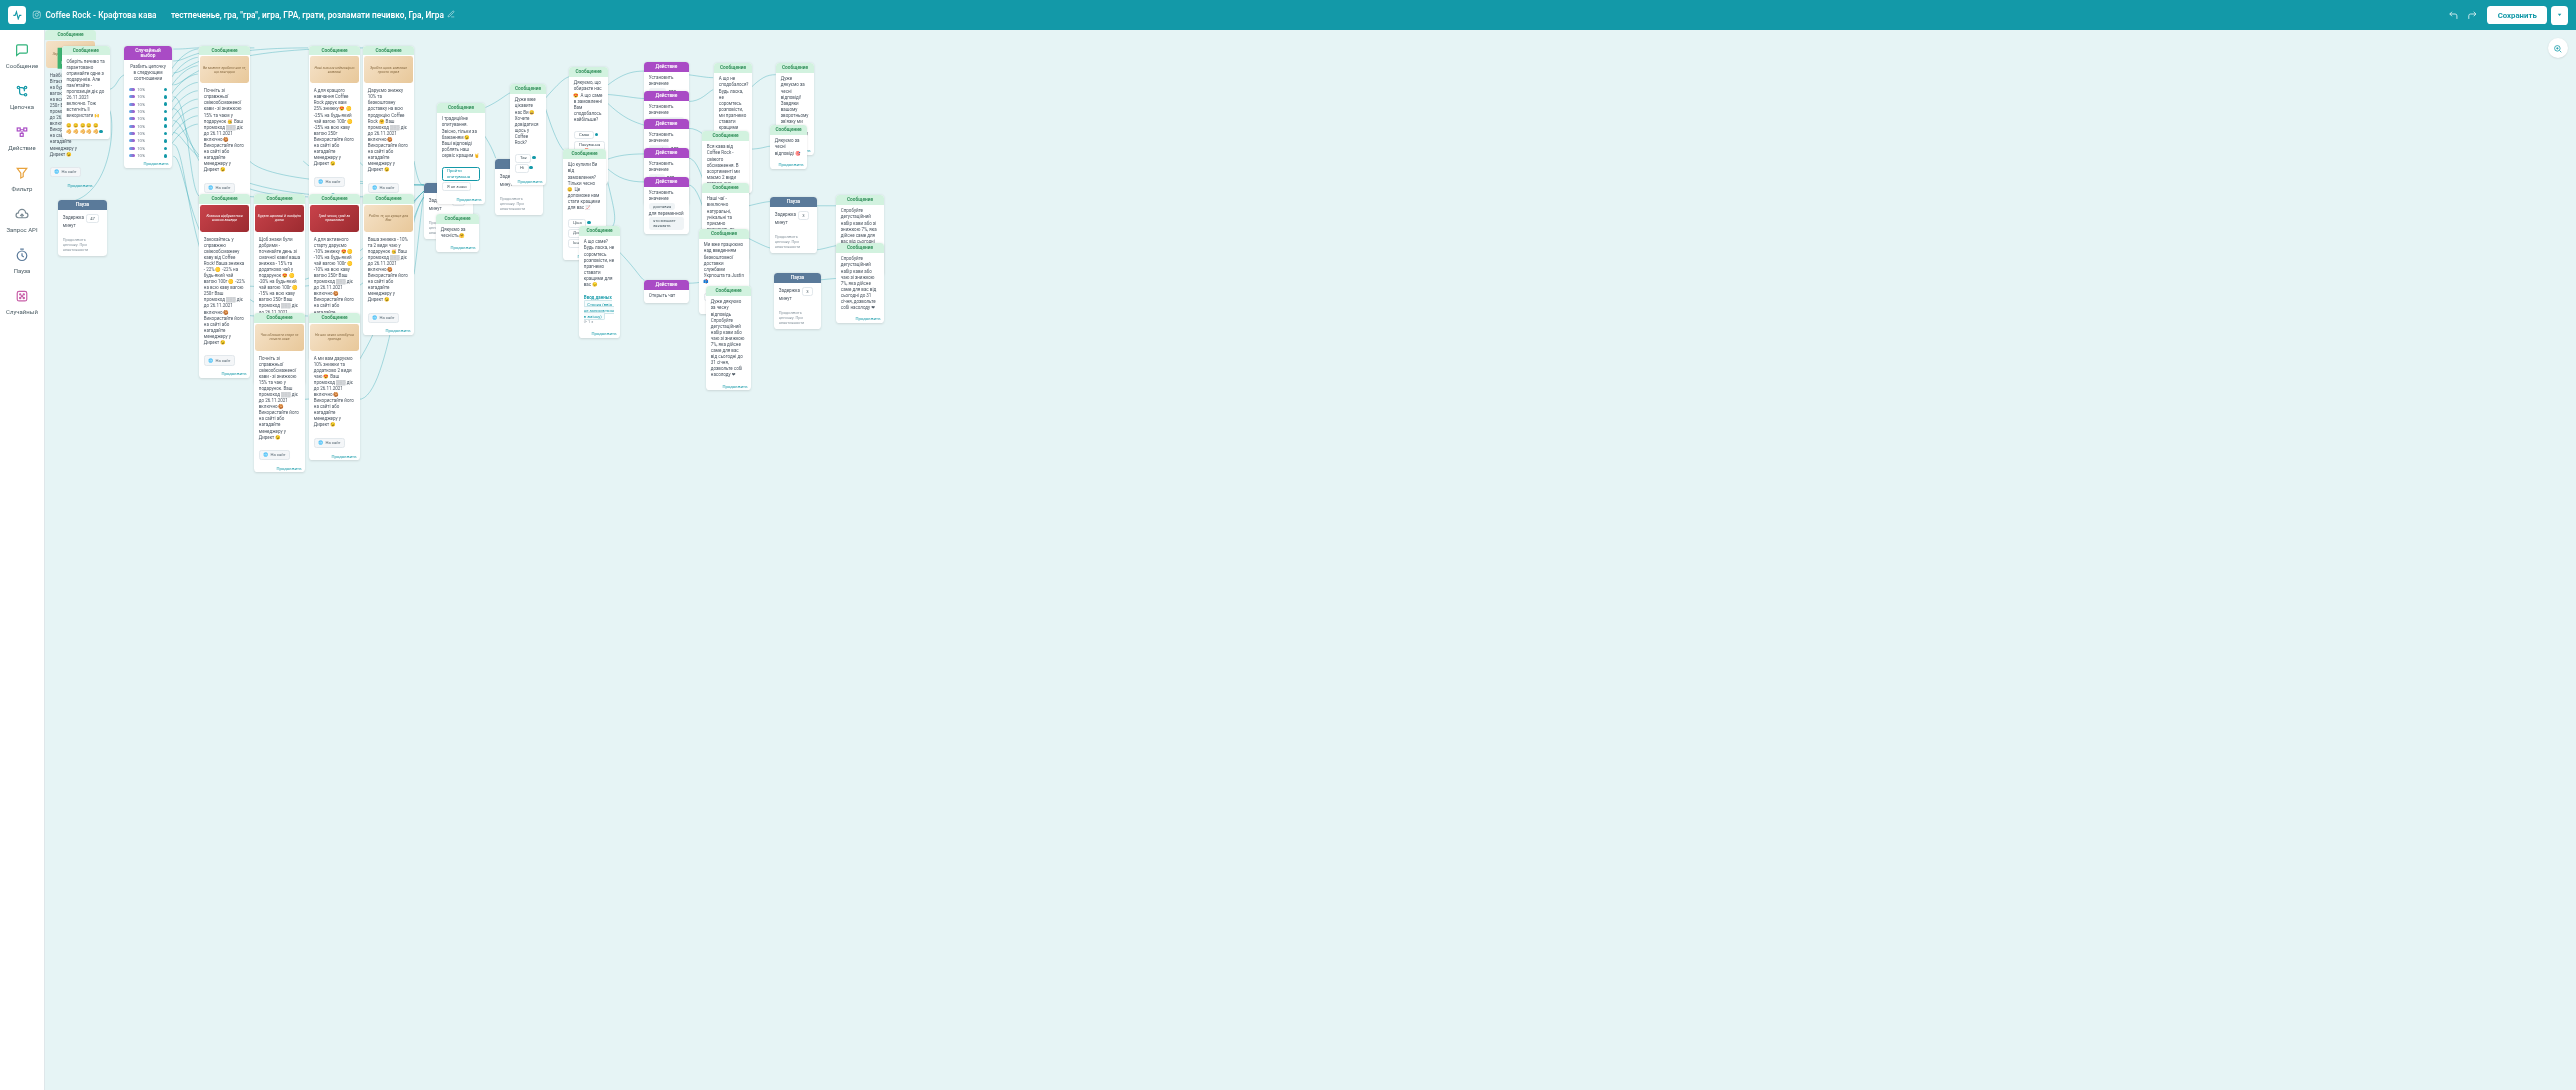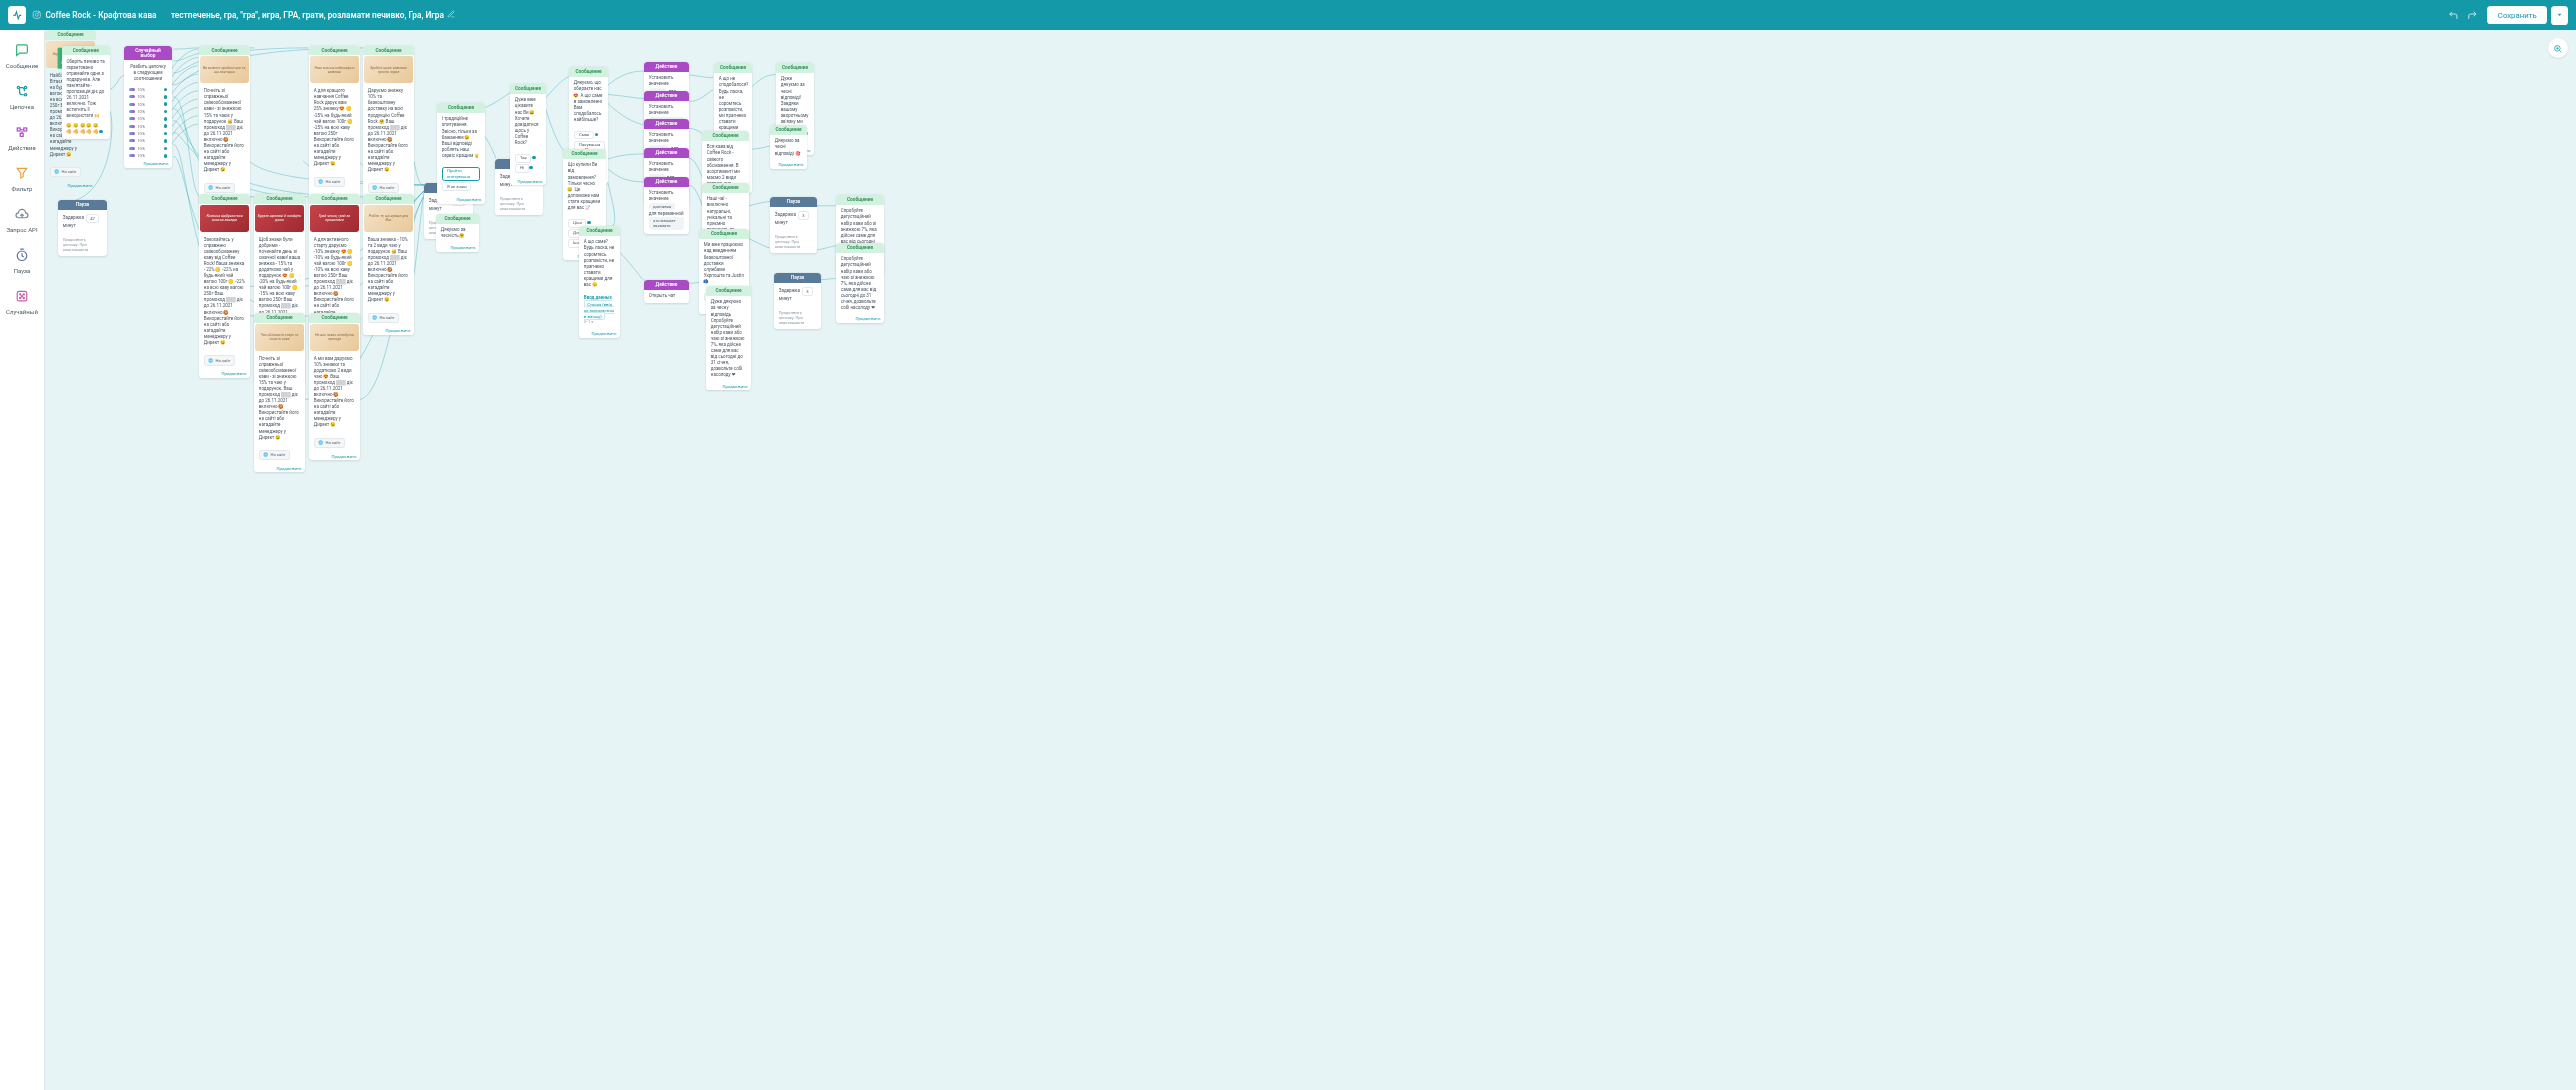--- a/index.html
+++ b/index.html
@@ -6,21 +6,21 @@
   body { background: #e6f4f5; overflow: hidden; }
   .header { background: #1399a8; height: 30px; display: flex; align-items: center; padding: 0 8.3px; color: #fff; }
   .logo { width: 18px; height: 18px; background: #fff; border-radius: 3.6px; display: flex; align-items: center; justify-content: center; color: #1399a8; font-weight: bold; margin-right: 6px; }
   .logo svg { width: 10.7px; height: 10.7px; }
   .page-title { font-size: 8.3px; font-weight: 600; opacity: .95; margin-right: 14.3px; display: flex; align-items: center; gap: 3.6px; }
   .page-title .ig { width: 9.5px; height: 9.5px; opacity: .8; }
   .flow-title { font-size: 8.3px; font-weight: 600; display: flex; align-items: center; gap: 3.6px; }
   .flow-title .pencil { opacity: .7; cursor: pointer; }
   .hspacer { flex: 1; }
   .hbtn { width: 19px; height: 19px; display: flex; align-items: center; justify-content: center; cursor: pointer; opacity: .85; }
-  .save-btn { background: #fff; color: #1399a8; border-radius: 3.6px; padding: 4.2px 10.7px; font-weight: 400; margin-left: 4.8px; display: flex; align-items: center; gap: 4.8px; cursor: pointer; font-size: 7.8px; }
+  .save-btn { background: #fff; color: #1399a8; border-radius: 3.6px; padding: 4.2px 10.7px; font-weight: 700; margin-left: 4.8px; display: flex; align-items: center; gap: 4.8px; cursor: pointer; font-size: 7.8px; }
   .save-caret { width: 16.7px; height: 19px; background: #fff; border-radius: 3.6px; margin-left: 3.6px; display: flex; align-items: center; justify-content: center; cursor: pointer; color: #1399a8; }
 
   .workspace { position: absolute; top: 30px; left: 0; right: 0; bottom: 0; display: flex; }
   .palette { width: 45px; background: #fff; border-right: 0.6px solid #dfe7ea; display: flex; flex-direction: column; padding-top: 6px; }
   .ptool { padding: 6px 2.4px 8.3px; text-align: center; cursor: grab; }
   .ptool .picon { width: 20px; height: 16.7px; margin: 0 auto 3px; display: flex; align-items: center; justify-content: center; }
   .ptool .plabel { font-size: 6px; color: #4a5b63; }
   .canvas { flex: 1; position: relative; overflow: hidden; }
   .zoom { position: absolute; right: 8.3px; top: 8.3px; width: 20px; height: 20px; background: #fff; border-radius: 50%; box-shadow: 0 0.6px 1.8px rgba(0,0,0,.12); display: flex; align-items: center; justify-content: center; cursor: pointer; color: #1399a8; }
 

